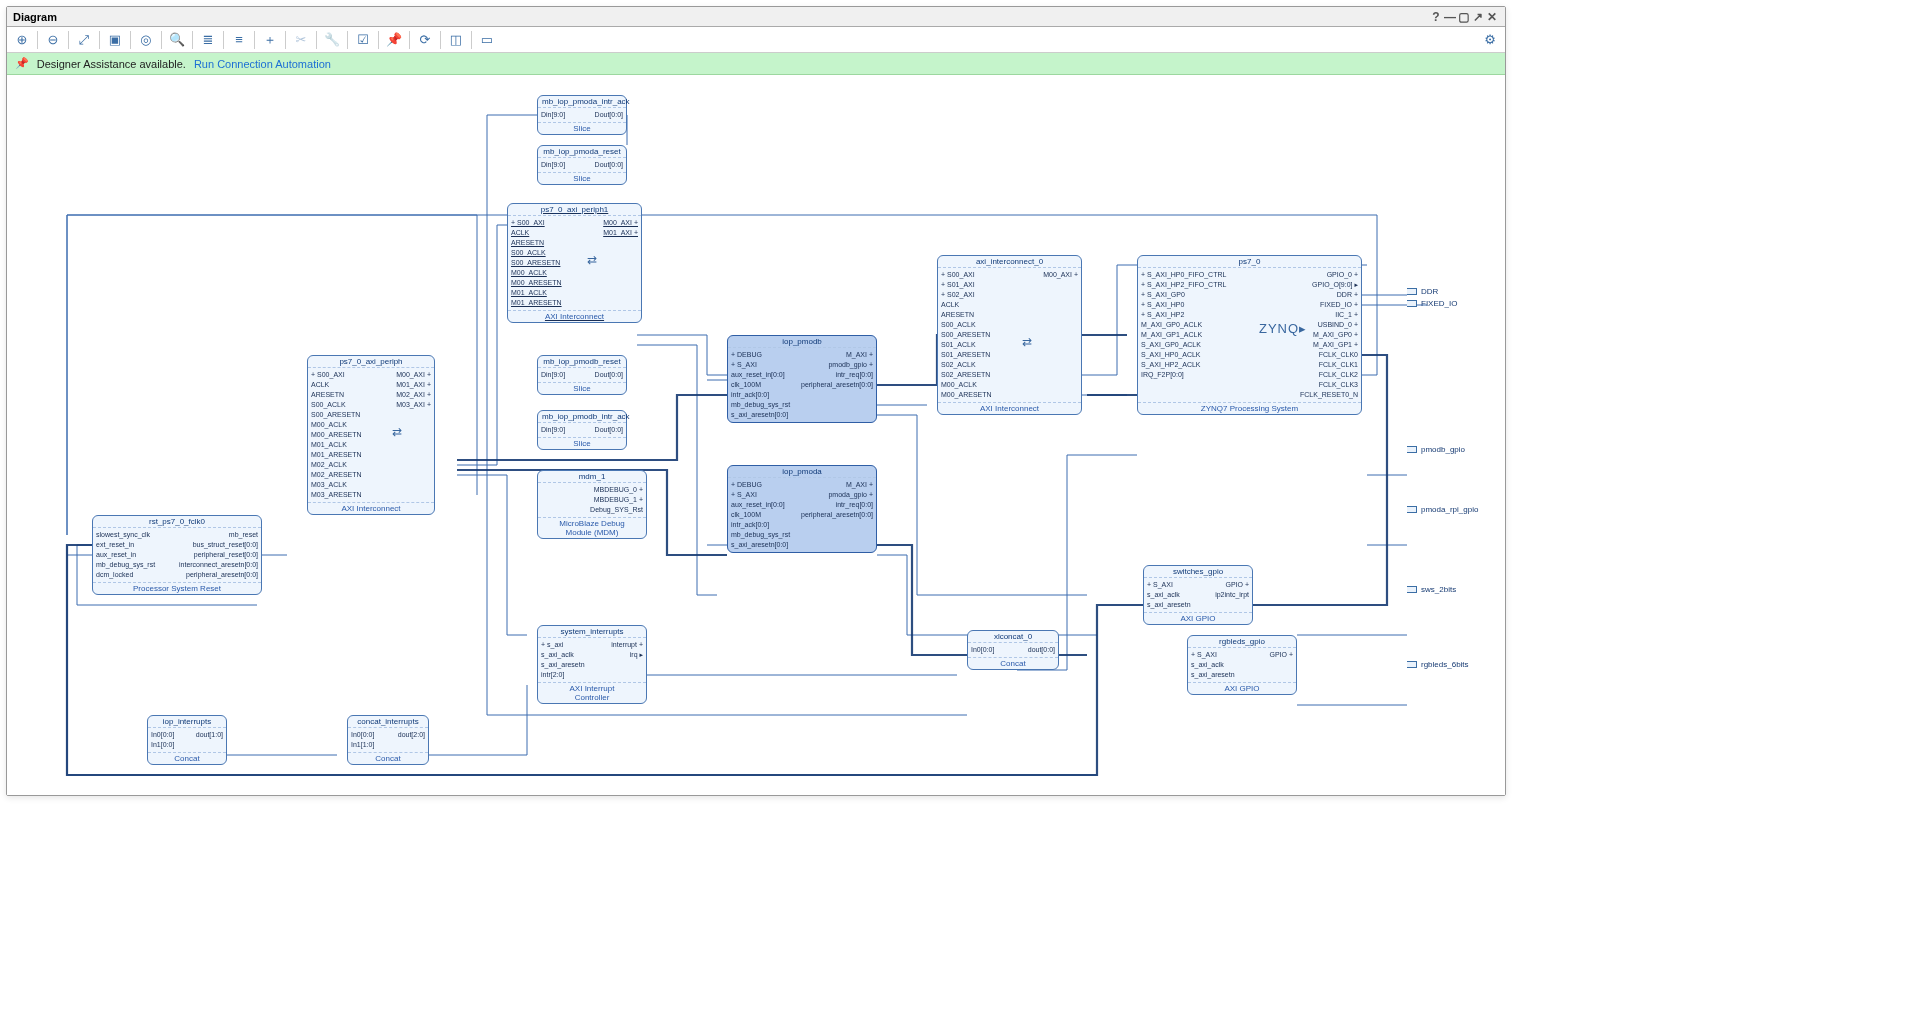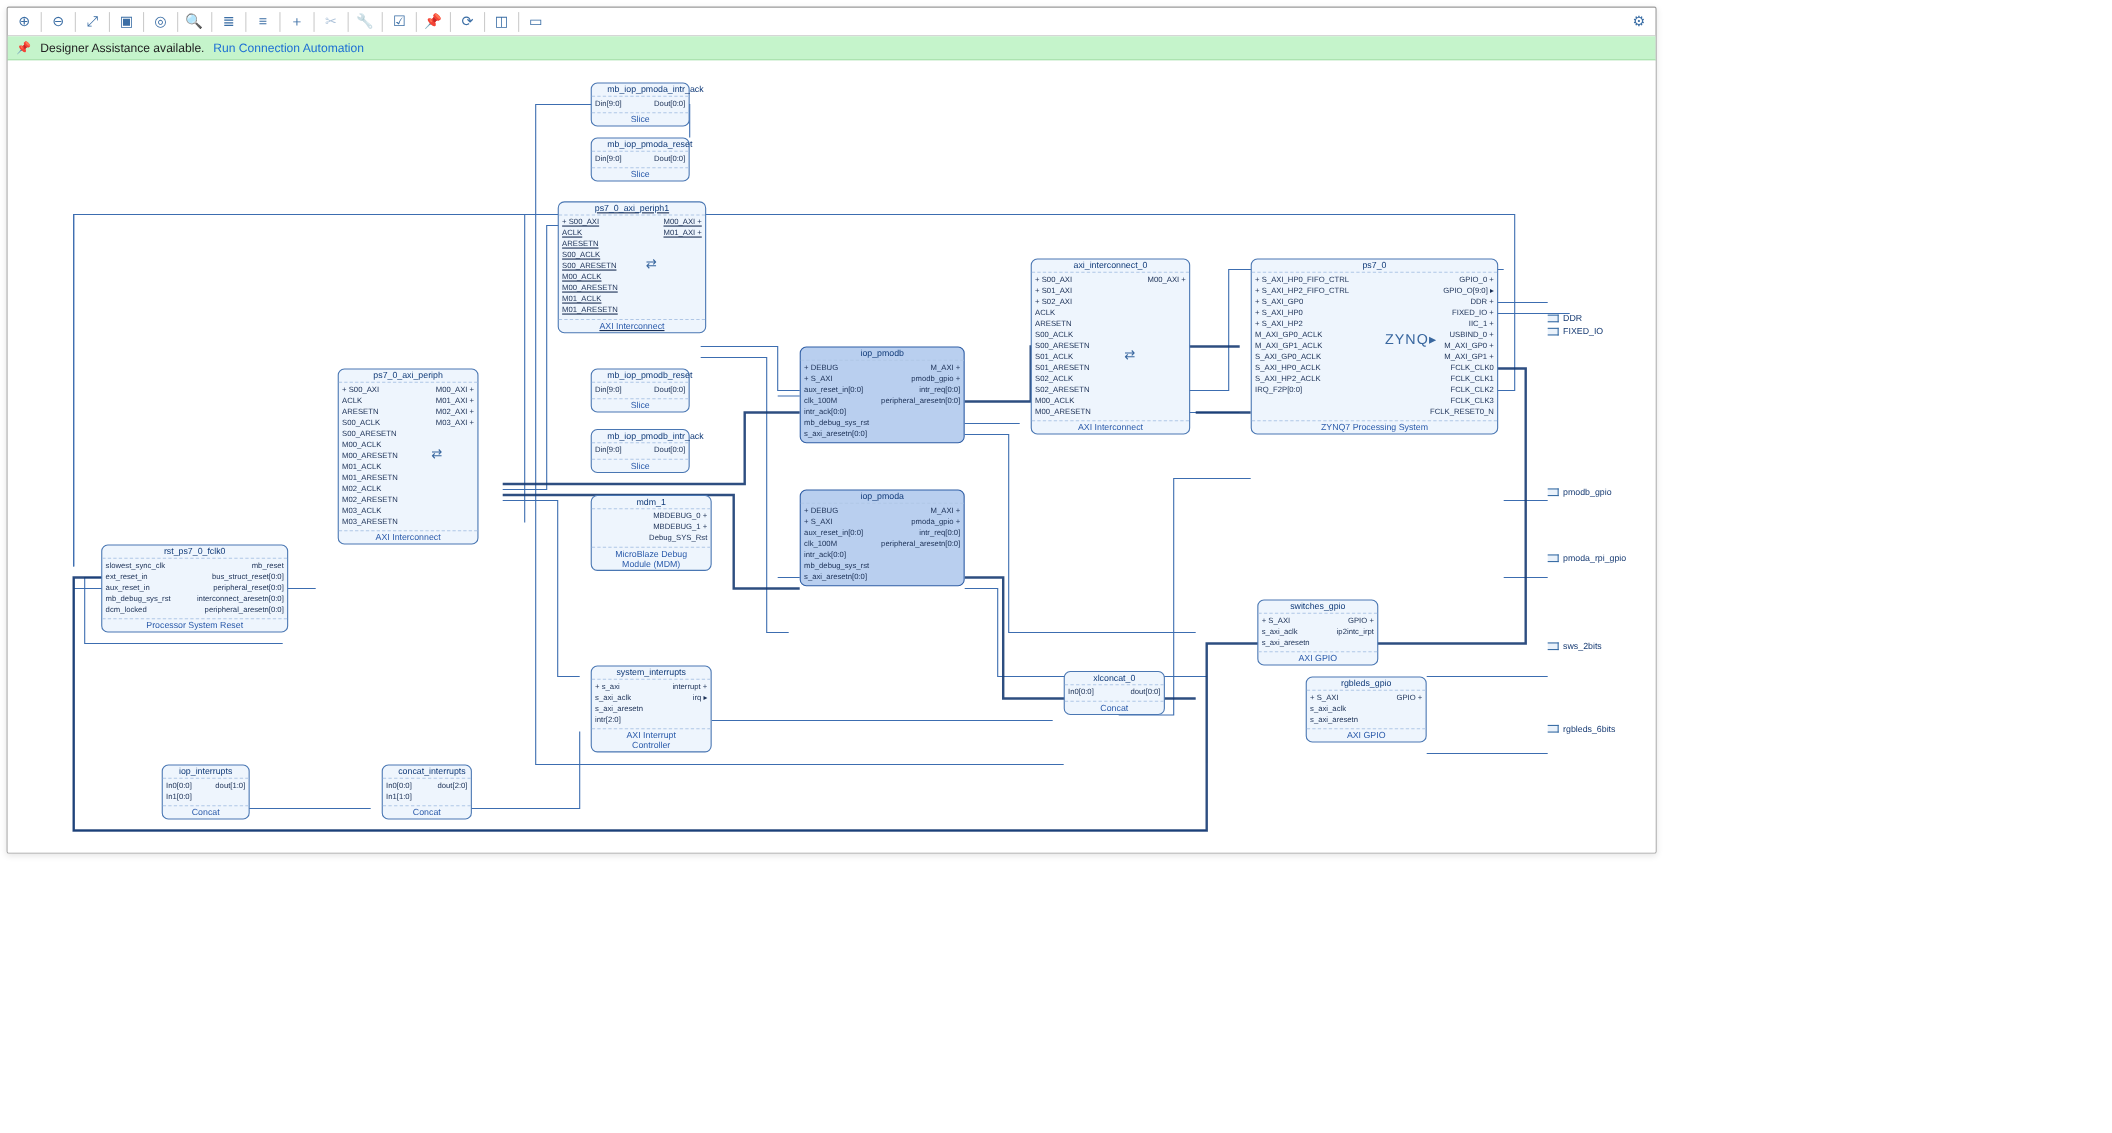--- a/index.html
+++ b/index.html
@@ -10,34 +10,43 @@
   .titlebar .wbtn { width:14px; text-align:center; color:#555; cursor:pointer; font-size:12px; }
   .toolbar { display:flex; align-items:center; height:26px; border-bottom:1px solid #ccc; padding:0 4px; gap:2px; }
   .tbtn { width:22px; height:22px; display:flex; align-items:center; justify-content:center; color:#3b6ea5; cursor:pointer; border-radius:2px; font-size:13px;}
   .tsep { width:1px; height:18px; background:#ccc; margin:0 2px; }
   .infobar { display:flex; align-items:center; gap:8px; background:#c5f4cb; border-bottom:1px solid #9cd79f; height:22px; padding:0 8px; font-size:11px; color:#222;}
   .infobar .link { color:#1d6fd4; cursor:pointer; }
   .canvas { position:relative; width:100%; height:720px; background:#fff; overflow:hidden; }
   svg.wires { position:absolute; left:0; top:0; width:100%; height:100%; }
   .block { position:absolute; border:1px solid #4a77b3; border-radius:6px; background:#eef5fd; font-size:7px; color:#1a2f55; }
   .block.sel { background:#b9cfef; border-color:#2f5ea5; }
-  .block .hdr { text-align:center; font-size:8px; padding:1px 14px; color:#103a78; border-bottom:1px dashed #b0c7e6;}
+  .block .hdr { text-align:center; font-size:8px; padding:1px 4px; color:#103a78; border-bottom:1px dashed #b0c7e6;}
   .block .ftr { text-align:center; font-size:8px; padding:1px 20px; color:#2a5aaa; border-top:1px dashed #b0c7e6;}
   .block .body { display:flex; }
   .block .col { flex:1; padding:2px 3px; }
   .block .col.r { text-align:right; }
   .block .row { white-space:nowrap; line-height:10px; }
-  .extport { position:absolute; font-size:8px; color:#173b73; display:flex; align-items:center; gap:4px;margin-top:18px;}
+  .extport { position:absolute; font-size:8px; color:#173b73; display:flex; align-items:center; gap:4px;}
   .extport .term { width:10px; height:7px; border:1px solid #3b6ea5; border-left:none; background:#eaf2fb; }
   .icon-symbol { position:absolute; font-size:12px; color:#39679f; }
 </style>
 </head>
 <body>
 
 <div class="window">
+  <div class="titlebar">
+    <span>Diagram</span>
+    <span class="spacer"></span>
+    <span class="wbtn">?</span>
+    <span class="wbtn">—</span>
+    <span class="wbtn">▢</span>
+    <span class="wbtn">↗</span>
+    <span class="wbtn">✕</span>
+  </div>
 
   <div class="toolbar">
     <div class="tbtn">⊕</div>
       <div class="tsep"></div>
     <div class="tbtn">⊖</div>
       <div class="tsep"></div>
     <div class="tbtn">⤢</div>
       <div class="tsep"></div>
     <div class="tbtn">▣</div>
       <div class="tsep"></div>

